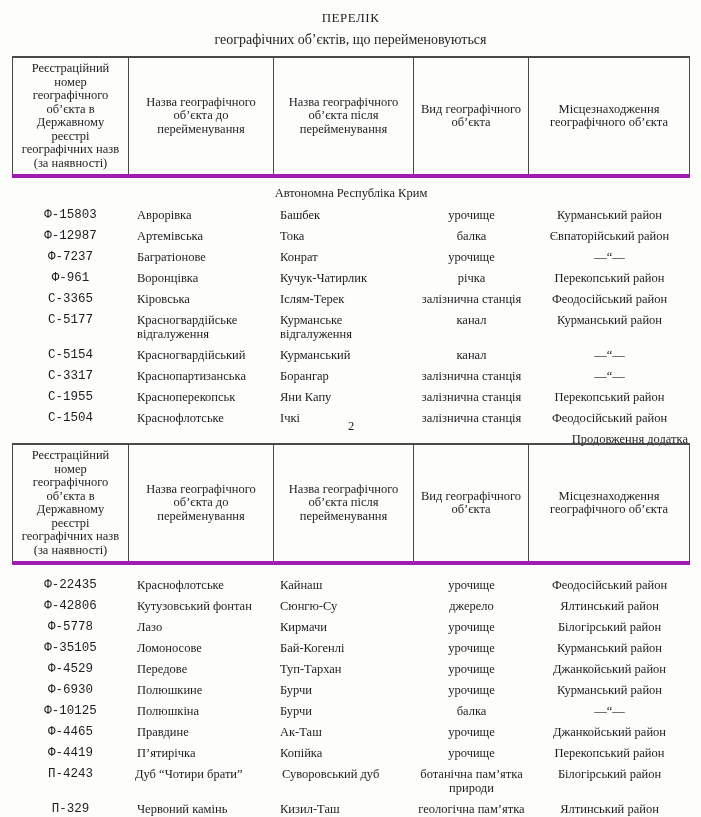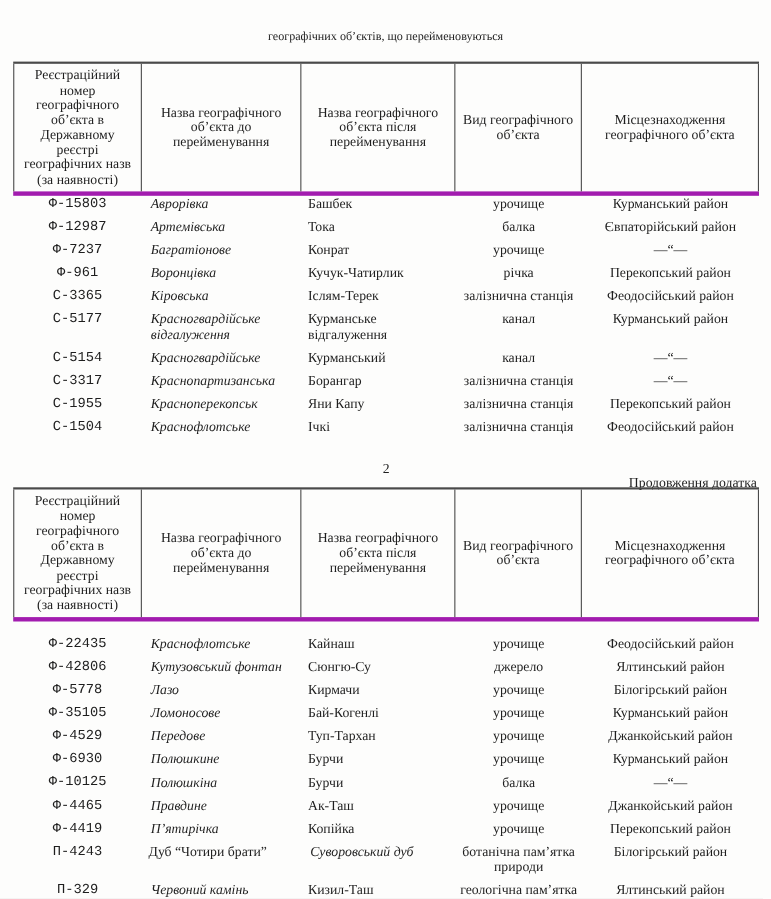--- a/index.html
+++ b/index.html
@@ -4,21 +4,21 @@
 <style>
   html,body { margin:0; padding:0; background:#e8e8e8; }
   .page {
     position:relative; width:701px; height:817px; margin:0 auto;
     background:#fdfdfc; color:#1e1e1e;
     font-family:"Liberation Serif","DejaVu Serif",serif;
     overflow:hidden;
   }
   .title-block { position:absolute; top:10px; left:0; width:701px; text-align:center; }
   .doc-title { font-size:13px; letter-spacing:.5px; }
-  .doc-subtitle { font-size:11px; margin-top:17px; }
+  .doc-subtitle { font-size:14px; margin-top:6px; }
 
   .tbl { position:absolute; left:12px; width:678px; }
   .tbl-1 { top:56px; }
   .tbl-2 { top:443px; }
 
   .thead {
     display:grid; grid-template-columns:117px 145px 140px 115px 161px;
     border-top:2px solid #4a4a4a; border-bottom:4px solid #a21caf;
   }
   .th {
@@ -33,46 +33,48 @@
   .section-heading { text-align:center; font-size:12.5px; margin:8px 0 7px 0; }
 
   .rows { }
   .rows-t2 { margin-top:13px; }
   .trow {
     display:grid; grid-template-columns:117px 145px 140px 115px 161px;
     margin-bottom:7px;
   }
   .cell { font-size:12.5px; line-height:14px; box-sizing:border-box; }
   .cell.c1 { text-align:center; padding:0 10px;font-family:Liberation Mono, monospace; }
-  .cell.c2 { padding-left:8px; padding-right:14px;font-style:italic; }
+  .cell.c2 { padding-left:8px; padding-right:14px; }
   .cell.c3 { padding-left:6px; padding-right:14px; }
   .cell.c4 { text-align:center; padding:0 2px; }
   .cell.c5 { text-align:center; padding:0 4px; }
 
   .page2-strip { position:absolute; top:419px; left:12px; width:678px; height:16px; }
   .page-number { position:absolute; left:0; width:678px; text-align:center; font-size:12.5px; }
   .continuation { position:absolute; right:2px; top:13px; font-size:12.5px; }
 </style>
 </head>
 <body>
 
 <div class="page">
 
   <div class="title-block">
+    <div class="doc-title">ПЕРЕЛІК</div>
     <div class="doc-subtitle">географічних об’єктів, що перейменовуються</div>
   </div>
 
   <div class="tbl tbl-1">
     <div class="thead">
       <div class="th first">Реєстраційний номер географічного об’єкта в Державному реєстрі географічних назв (за наявності)</div>
       <div class="th">Назва географічного об’єкта до перейменування</div>
       <div class="th">Назва географічного об’єкта після перейменування</div>
       <div class="th">Вид географічного об’єкта</div>
       <div class="th">Місцезнаходження географічного об’єкта</div>
     </div>
+    <div class="section-heading">Автономна Республіка Крим</div>
     <div class="rows">
         <div class="trow">
           <div class="cell c1">Ф-15803</div>
           <div class="cell c2">Аврорівка</div>
           <div class="cell c3">Башбек</div>
           <div class="cell c4">урочище</div>
           <div class="cell c5">Курманський район</div>
         </div>
         <div class="trow">
           <div class="cell c1">Ф-12987</div>
@@ -104,21 +106,21 @@
         </div>
         <div class="trow">
           <div class="cell c1">С-5177</div>
           <div class="cell c2">Красногвардійське відгалуження</div>
           <div class="cell c3">Курманське відгалуження</div>
           <div class="cell c4">канал</div>
           <div class="cell c5">Курманський район</div>
         </div>
         <div class="trow">
           <div class="cell c1">С-5154</div>
-          <div class="cell c2">Красногвардійське</div>
+          <div class="cell c2">Красногвардійський</div>
           <div class="cell c3">Курманський</div>
           <div class="cell c4">канал</div>
           <div class="cell c5">—“—</div>
         </div>
         <div class="trow">
           <div class="cell c1">С-3317</div>
           <div class="cell c2">Краснопартизанська</div>
           <div class="cell c3">Борангар</div>
           <div class="cell c4">залізнична станція</div>
           <div class="cell c5">—“—</div>

